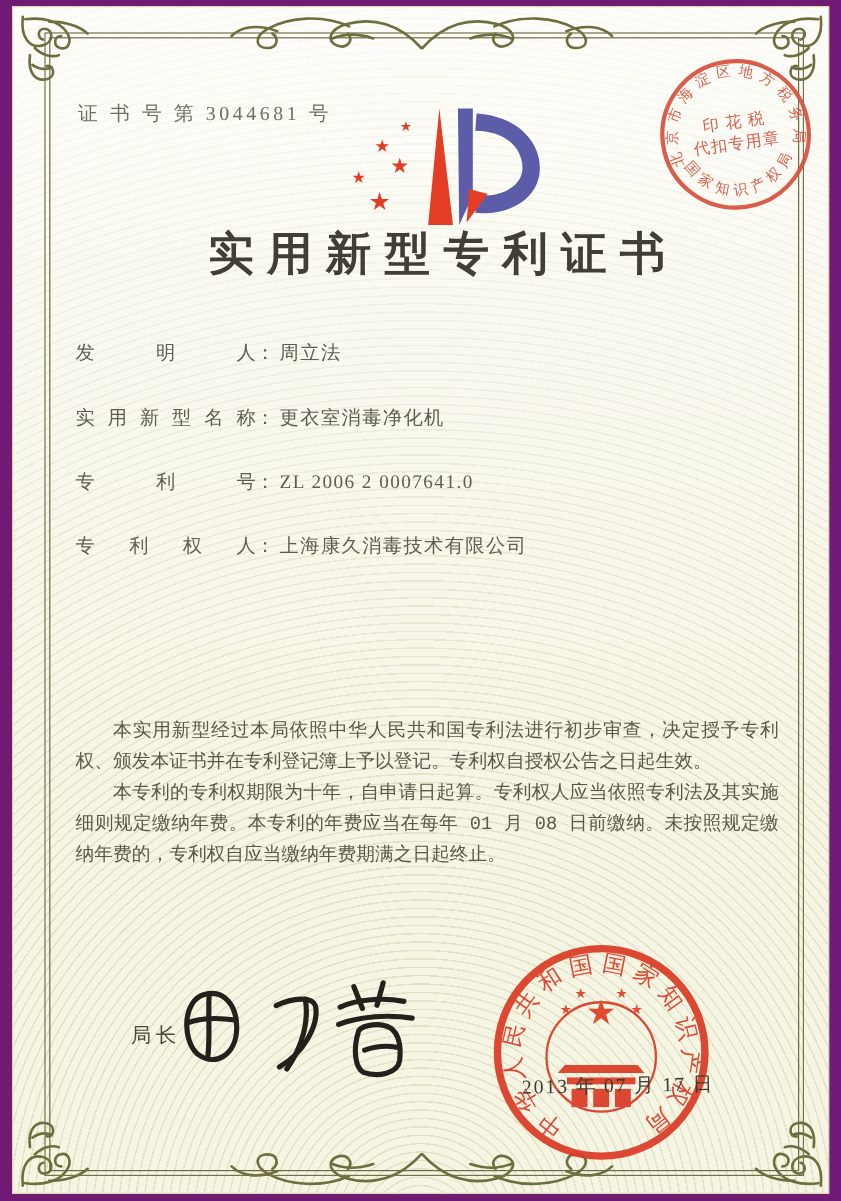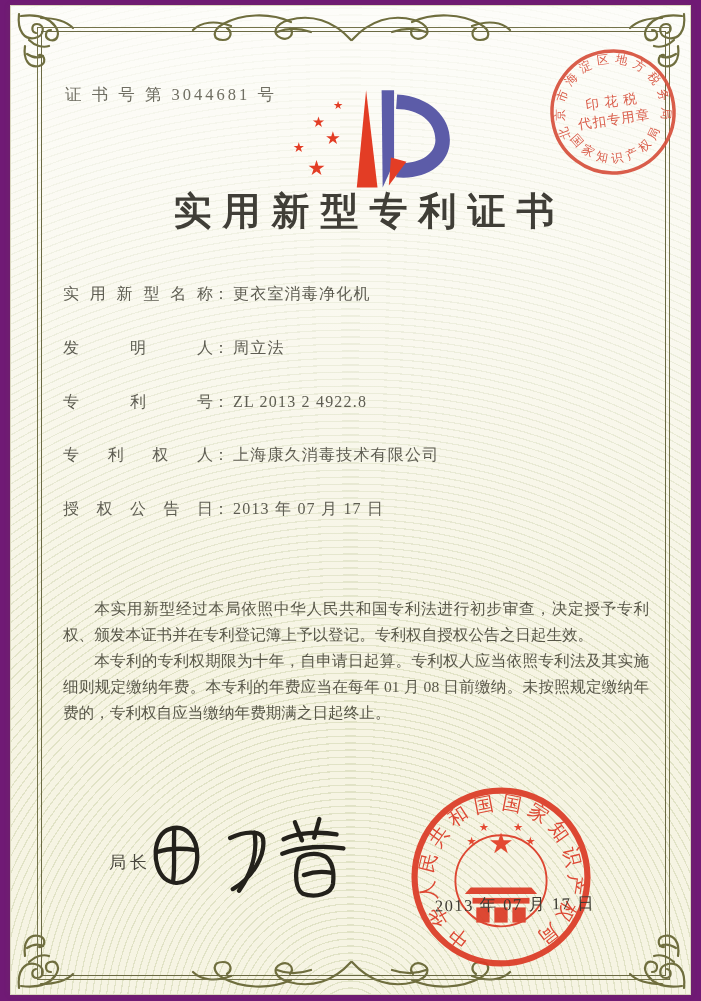--- a/index.html
+++ b/index.html
@@ -36,21 +36,21 @@
           font-size:38px; font-weight:600; color:#403e37; letter-spacing:11px;padding-left:32px; }
 
   .fields{ position:absolute; left:52px; top:278px; width:560px; }
   .field-row{ height:53.8px; font-size:16px; color:#5e5d52; white-space:nowrap; }
   .flabel{ display:inline-block; width:150px; text-align:justify; text-align-last:justify; }
   .fcolon{ display:inline-block; margin-right:4px; }
   .fvalue{ letter-spacing:1.2px; }
 
   .body-text{ position:absolute; left:52px; top:590px; width:586px;
               font-size:15.6px; line-height:26px; color:#585749; text-align:justify; }
-  .body-text p{ text-indent:2em; }
+  .body-text p{ text-indent:2em;font-family:Liberation Mono, monospace; }
 
   .signer{ position:absolute; left:98px; top:845px; font-size:17px;
            letter-spacing:4px; color:#4a483e; }
   .signature{ position:absolute; left:130px; top:796px; width:215px; height:108px;
               transform:rotate(-3deg); }
 
   .main-seal{ position:absolute; left:395px; top:776px; width:190px; height:190px; opacity:.93; }
   .seal-date{ position:absolute; left:424px; top:888px; font-size:16.5px;
               letter-spacing:1.5px; color:#3c3a32; transform:rotate(-1deg); }
 
@@ -137,33 +137,30 @@
       <text class="ring-text" x="70" y="82" font-size="13.5" letter-spacing="1" text-anchor="middle">代扣专用章</text>
       <text class="ring-text" font-size="12" letter-spacing="4.5" text-anchor="middle">
         <textPath href="#taxBottom" startOffset="50%">国家知识产权局</textPath>
       </text>
     </svg>
 
     <h1 class="title">实用新型专利证书</h1>
 
     <div class="fields">
       <div class="field-row">
+        <span class="flabel">发明人</span><span class="fcolon">：</span><span class="fvalue">周立法</span>
+      </div>
+      <div class="field-row">
         <span class="flabel">实用新型名称</span><span class="fcolon">：</span><span class="fvalue">更衣室消毒净化机</span>
       </div>
       <div class="field-row">
-        <span class="flabel">发明人</span><span class="fcolon">：</span><span class="fvalue">周立法</span>
-      </div>
-      <div class="field-row">
-        <span class="flabel">专利号</span><span class="fcolon">：</span><span class="fvalue">ZL 2013 2 4922.8</span>
+        <span class="flabel">专利号</span><span class="fcolon">：</span><span class="fvalue">ZL 2006 2 0007641.0</span>
       </div>
       <div class="field-row">
         <span class="flabel">专利权人</span><span class="fcolon">：</span><span class="fvalue">上海康久消毒技术有限公司</span>
-      </div>
-      <div class="field-row">
-        <span class="flabel">授权公告日</span><span class="fcolon">：</span><span class="fvalue">2013 年 07 月 17 日</span>
       </div>
     </div>
 
     <div class="body-text">
       <p>本实用新型经过本局依照中华人民共和国专利法进行初步审查，决定授予专利权、颁发本证书并在专利登记簿上予以登记。专利权自授权公告之日起生效。</p>
       <p>本专利的专利权期限为十年，自申请日起算。专利权人应当依照专利法及其实施细则规定缴纳年费。本专利的年费应当在每年 01 月 08 日前缴纳。未按照规定缴纳年费的，专利权自应当缴纳年费期满之日起终止。</p>
     </div>
 
     <span class="signer">局长</span>
     <svg class="signature" viewBox="0 0 210 105">

